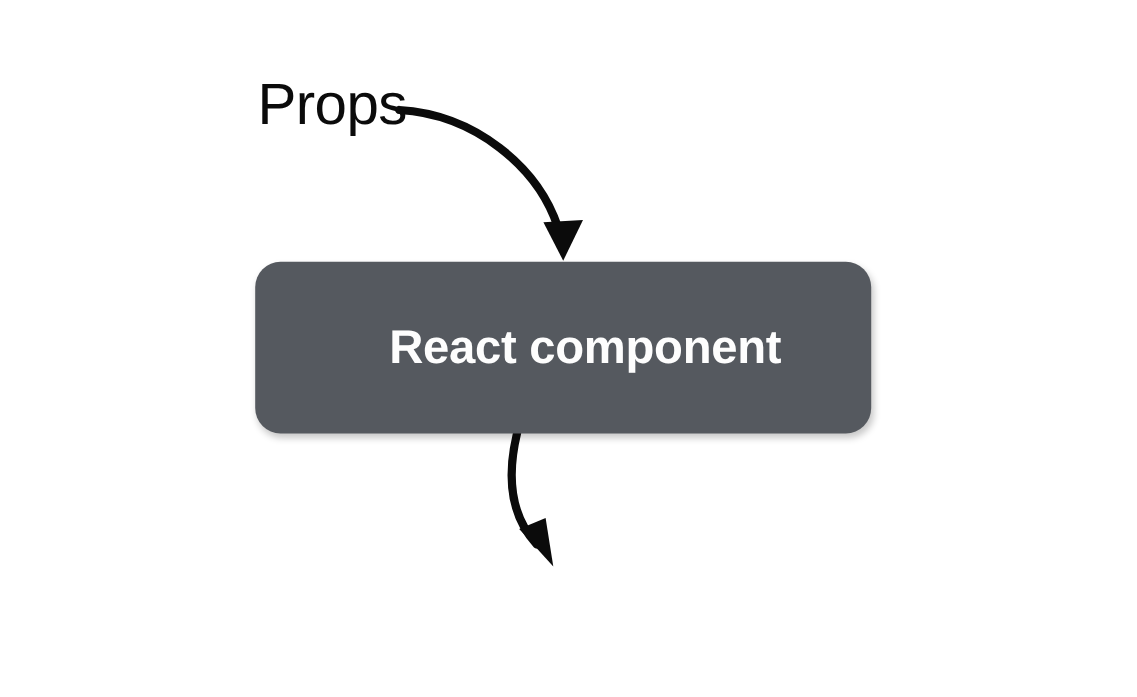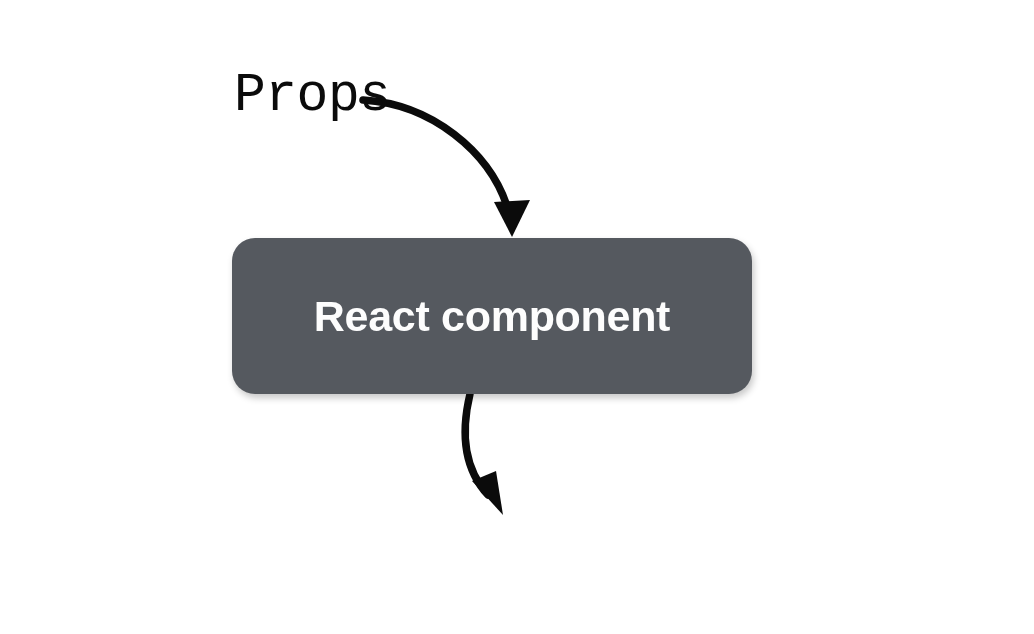--- a/index.html
+++ b/index.html
@@ -23,21 +23,21 @@
     position: absolute;
     left: 0;
     top: 0;
     width: 1034px;
     height: 634px;
   }
   .node-label {
     position: absolute;
     white-space: nowrap;
     color: #0b0b0b;
-    font-family: Liberation Mono, monospace;
+    font-family: Liberation Sans, sans-serif;
     font-weight: 400;
     letter-spacing: -0.5px;
   }
   #label-props {
     left: 234px;
     top: 68px;
     font-size: 53px;
     line-height: 56px;
   }
   #label-react-element {
@@ -51,20 +51,21 @@
     left: 232px;
     top: 238px;
     width: 520px;
     height: 156px;
     background: #55595f;
     border-radius: 23px;
     box-shadow: 2px 4px 7px rgba(0,0,0,0.22);
     display: flex;
     align-items: center;
     justify-content: center;
+    padding-left: 40px;
   }
   #component-box-label {
     color: #fdfdfd;
     font-family: "Liberation Sans", sans-serif;
     font-weight: 700;
     font-size: 43px;
     line-height: 48px;
     letter-spacing: -0.3px;
     white-space: nowrap;
   }

